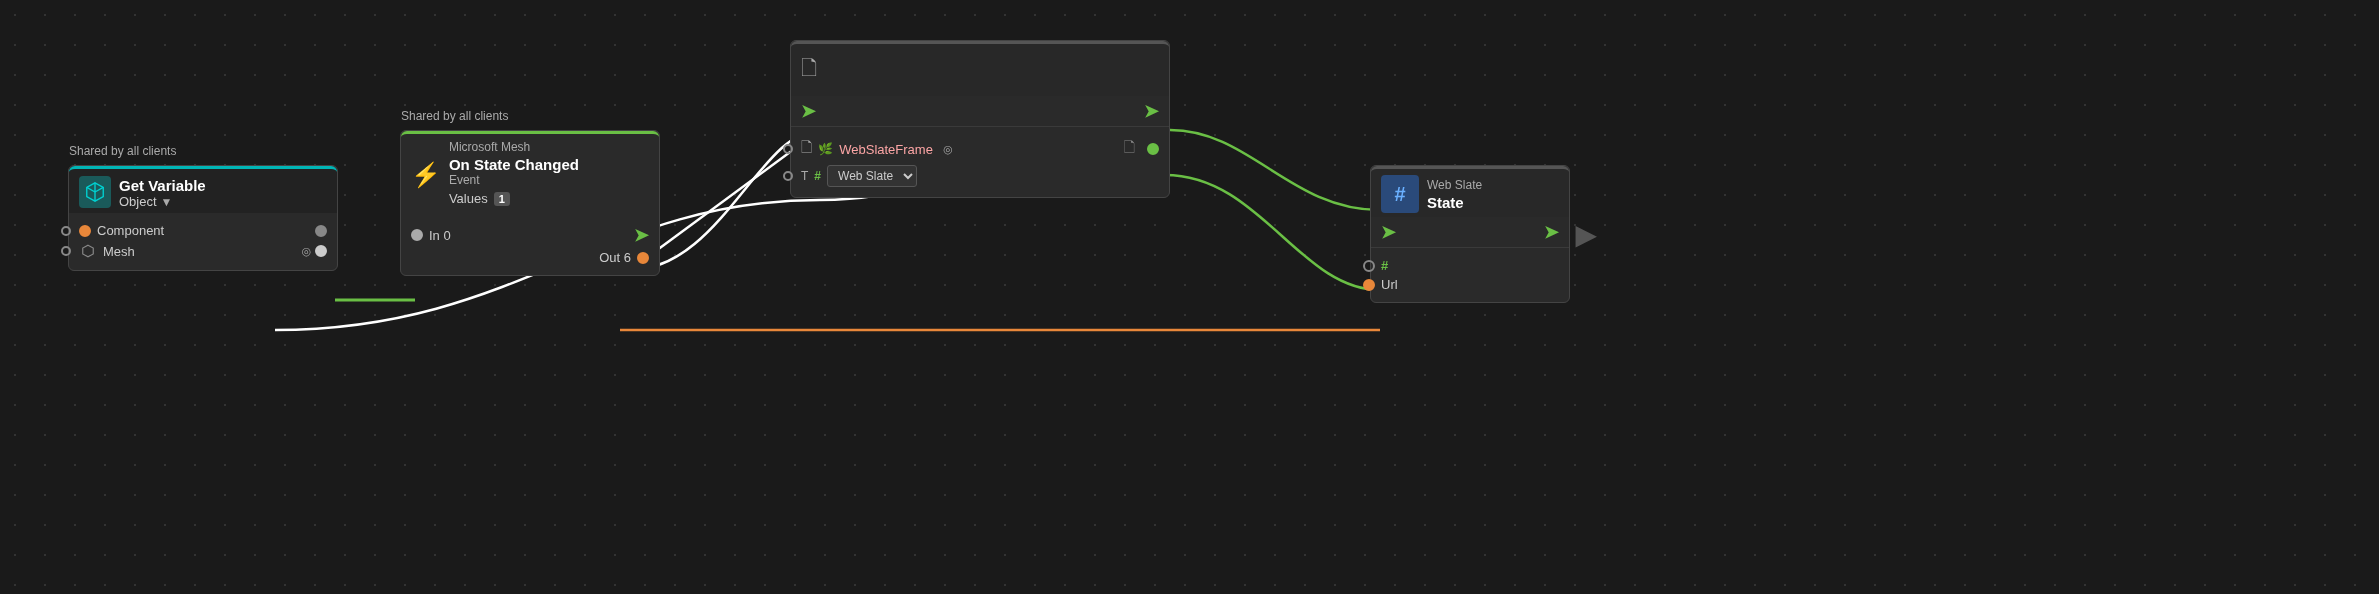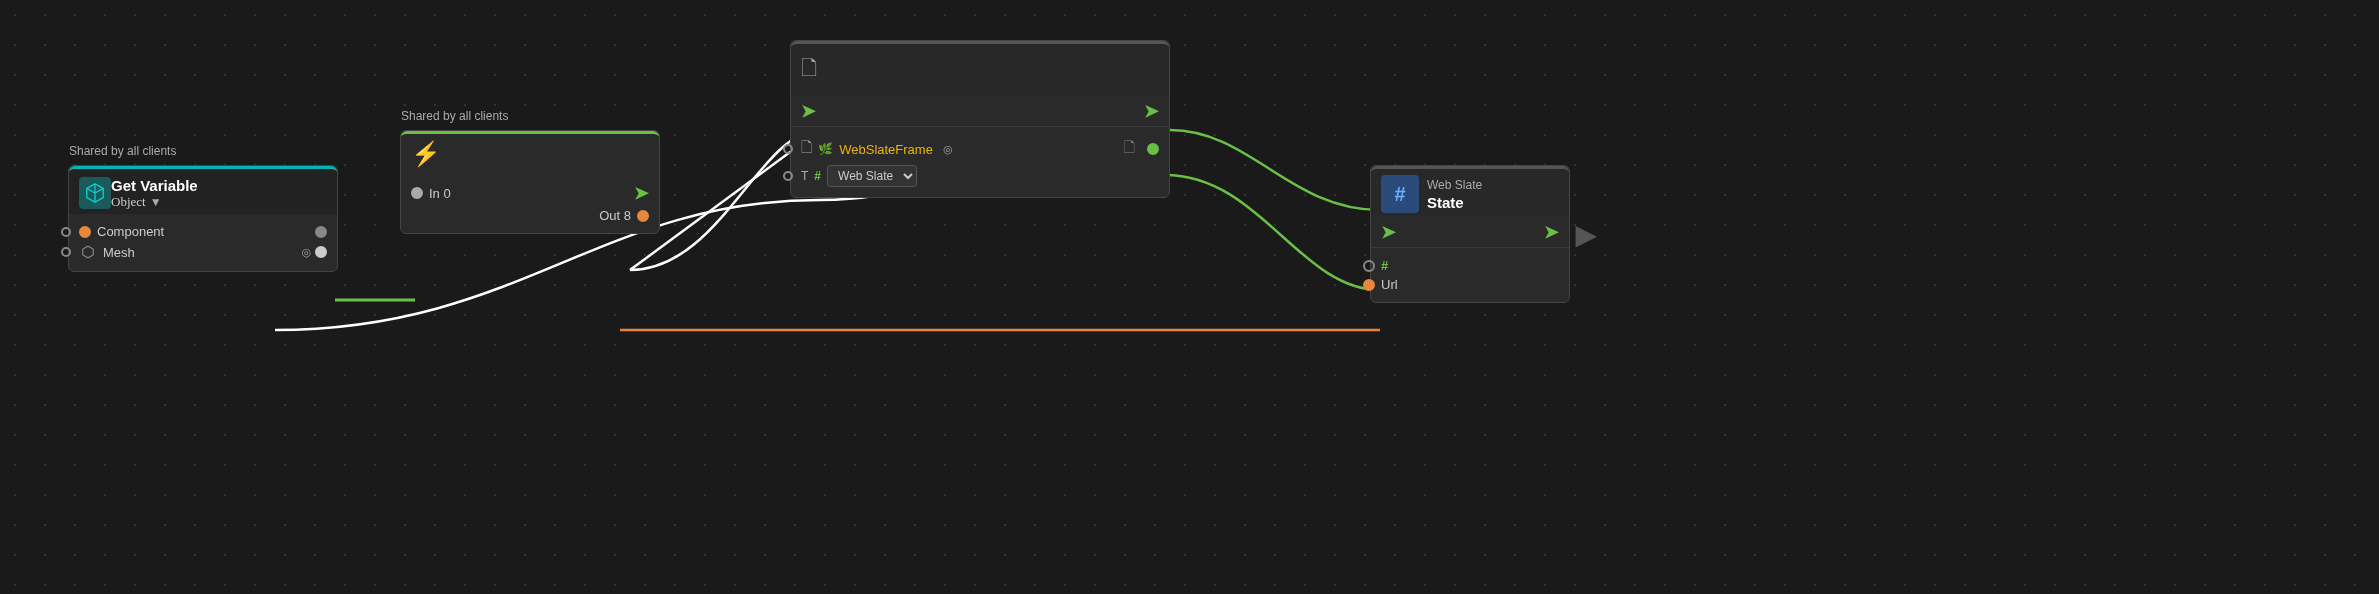--- a/index.html
+++ b/index.html
@@ -87,21 +87,21 @@
       font-size: 18px;
       font-weight: bold;
     }
 
     .label {
       color: #ccc;
       font-size: 13px;
     }
 
     .label-white {
-      color: #eab308;
+      color: #fca5a5;
       font-size: 13px;
       text-align: right;
     }
 
     
     #node-get-variable {
       left: 68px;
       top: 165px;
       width: 270px;
     }
@@ -141,21 +141,20 @@
       font-size: 11px;
       padding: 1px 5px;
       border-radius: 3px;
       font-weight: bold;
     }
 
     .dropdown-row {
       display: flex;
       align-items: center;
       gap: 4px;
-      font-family: Liberation Serif, serif;
     }
 
     .dropdown {
       background: #333;
       border: 1px solid #555;
       color: #ccc;
       padding: 2px 6px;
       border-radius: 3px;
       font-size: 12px;
     }
@@ -201,21 +200,21 @@
 
   <path d="M 620 330 L 1380 330" stroke="#e8873a" stroke-width="2.5" fill="none"></path>
 
   <path d="M 630 270 L 820 130" stroke="#ffffff" stroke-width="2.5" fill="none"></path>
 </svg>
 
 <div class="node" id="node-get-variable">
   <span class="shared-label">Shared by all clients</span>
 
   <div class="node-header teal">
-    <div style="display:flex; align-items:center; ">
+    <div style="display:flex; align-items:center; gap:8px;">
       <div class="icon-box teal-bg">
         <svg width="22" height="22" viewBox="0 0 24 24" fill="none">
           <path d="M12 2L21 7V17L12 22L3 17V7L12 2Z" stroke="#00d0d0" stroke-width="1.5" fill="none"></path>
           <path d="M12 2V12M12 12L21 7M12 12L3 7" stroke="#00d0d0" stroke-width="1.5"></path>
           <path d="M12 12V22" stroke="#00d0d0" stroke-width="1.5"></path>
         </svg>
       </div>
       <div>
         <div class="node-title">Get Variable</div>
         <div class="dropdown-row">
@@ -250,33 +249,42 @@
     </div>
   </div>
 </div>
 
 <div class="node" id="node-microsoft-mesh">
   <span class="shared-label">Shared by all clients</span>
 
   <div class="node-header green" style="background:#2a2a2a;">
     <div style="display:flex; align-items:center; gap:8px;">
       <div style="color:#f0c040; font-size:24px; font-weight:bold;">⚡</div>
+      <div>
+        <div class="node-subtitle">Microsoft Mesh</div>
+        <div class="node-title">On State Changed</div>
+        <div class="node-subtitle">Event</div>
+        <div class="node-row" style="margin-top:4px;">
+          <span class="label">Values</span>
+          <span class="badge">1</span>
+        </div>
+      </div>
     </div>
   </div>
 
   <div class="node-body">
 
     <div class="node-row">
       <div class="pin" style="border-color:#aaa; background:#aaa;"></div>
       <span class="label">In 0</span>
       <span class="arrow-right" style="margin-left:auto;">➤</span>
     </div>
 
     <div class="node-row">
-      <span class="label" style="margin-left:auto;">Out 8</span>
+      <span class="label" style="margin-left:auto;">Out 6</span>
       <div class="pin orange"></div>
     </div>
   </div>
 </div>
 
 <div class="node" id="node-get-component">
   <div class="node-header dark">
     <div style="display:flex; align-items:center; gap:8px; padding:4px 0;">
       <div style="font-size:20px; color:#aaa;">🗋</div>
     </div>

